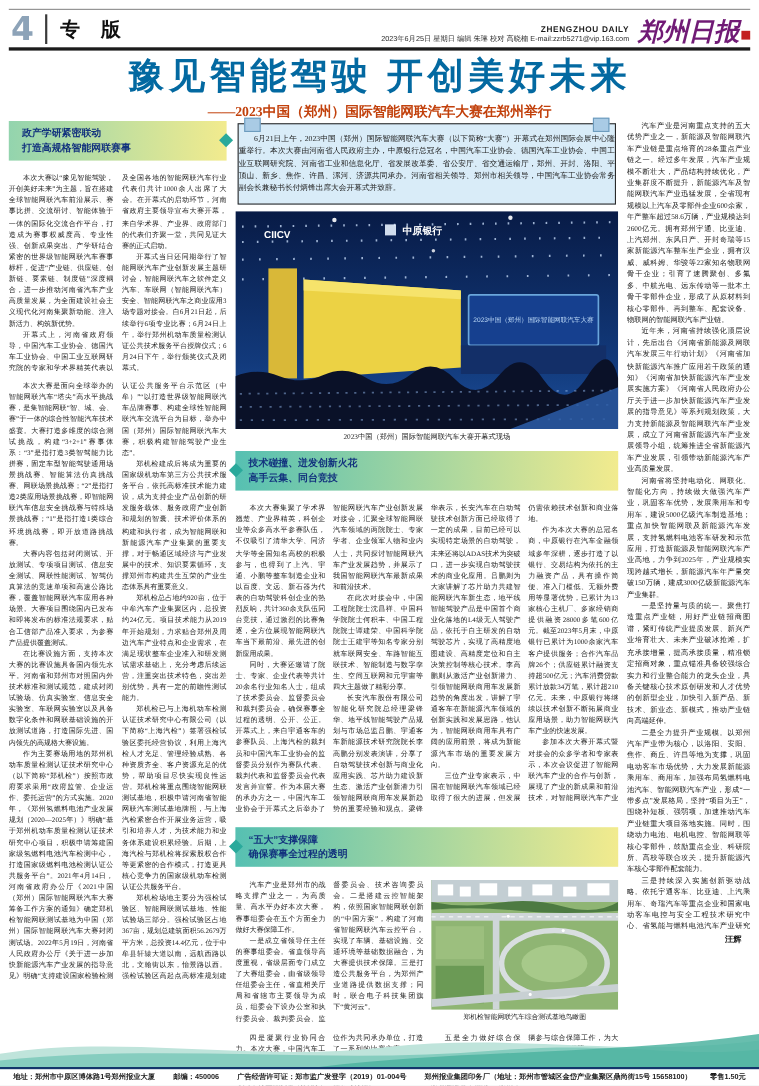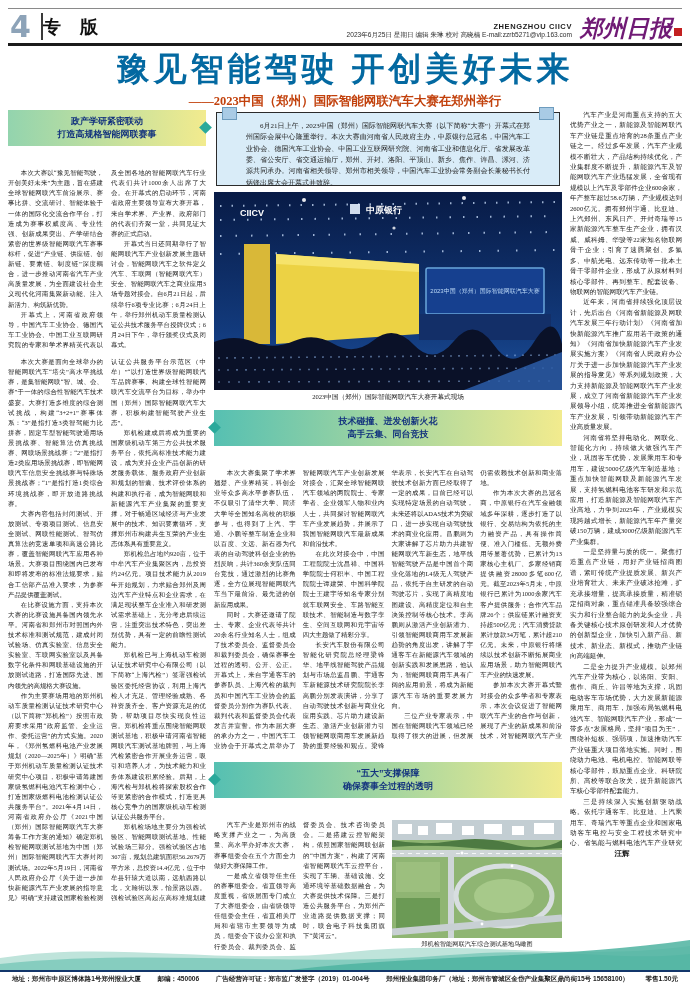--- a/index.html
+++ b/index.html
@@ -5,91 +5,91 @@
   *{margin:0;padding:0;box-sizing:border-box}
   html,body{background:#dfe3e6}
   .page{width:690px;height:987px;margin:0 auto;background:#ffffff;position:relative;overflow:hidden;
         font-family:"Liberation Serif",serif;color:#1a1a1a}
 
   
   .hdr{position:absolute;top:8px;left:8px;right:8px;height:38px;border-top:1px solid #8a8a8a;
        border-bottom:3px solid #1b1b1b;display:flex;justify-content:space-between;align-items:flex-end;padding:3px 0 3px}
   .hdr-left{display:flex;align-items:center}
   .pagenum{font:700 30px/0.9 "DejaVu Sans",sans-serif;color:#8da3b8;padding:0 10px 0 2px;border-right:2px solid #3a3a3a}
-  .secname{font:700 18px "Liberation Sans",sans-serif;letter-spacing:7px;padding-left:0;color:#0f0f0f}
+  .secname{font:700 18px "Liberation Sans",sans-serif;letter-spacing:7px;padding-left:12px;color:#0f0f0f}
   .hdr-right{display:flex;align-items:flex-end;gap:8px}
   .meta{text-align:right;line-height:1.5}
   .masthead-en{font:700 7.5px "Liberation Sans",sans-serif;letter-spacing:.6px;color:#1c1c1c}
   .dateline{font:400 6.6px "Liberation Sans",sans-serif;color:#2e2e2e}
   .logo-cn{font:italic 700 23px/0.9 "Liberation Serif",serif;color:#701a75;white-space:nowrap}
   .seal{width:8px;height:8px;background:#c32020;display:inline-block;margin-left:2px}
 
   
   .headline{position:absolute;top:52px;left:0;right:0;text-align:center}
   .headline h1{font:900 33px/1.05 "Liberation Sans",sans-serif;letter-spacing:4px;color:#0369a1}
   .headline .sub{font:700 12.5px "Liberation Serif",serif;margin-top:6px;color:#c2410c}
 
   
   .content{position:absolute;top:110px;left:8px;right:8px;bottom:54px;display:flex;gap:8px}
   .col-left{width:198px;flex:none}
   .col-mid{width:348px;flex:none}
   .col-right{flex:1;min-width:0}
 
   .sec-head{position:relative;background:linear-gradient(90deg,#93d4ae,#f2eb8e);color:#13337e;
-            font:700 9px/1.45 "Liberation Sans",sans-serif;text-align:center;padding:5px 12px;margin-bottom:22px}
+            font:700 9px/1.45 "Liberation Sans",sans-serif;padding:5px 12px;margin-bottom:12px}
   .sec-head.teal{background:linear-gradient(90deg,#56c0b2,#f2eb8e)}
   .chev{position:absolute;width:9px;height:9px;background:#2aa99b;transform:rotate(45deg);top:50%;margin-top:-5px}
   .chev.l{left:-4px}.chev.r{right:-4px}
 
   .para{font-size:6.4px;line-height:1.58;text-align:justify;text-indent:2em;color:#222}
   .body2{column-count:2;column-gap:8px;overflow:hidden}
   .body4{column-count:4;column-gap:7px;overflow:hidden}
   .ha{height:182px;margin-bottom:7px}
   .hb{height:553px}
   .hd{height:286px;margin-bottom:8px}
   .heb{height:52px;margin-top:5px}
 
   
-  .lede-box{position:relative;border:1.5px solid #2b2b2b;background:#d9ecf8;height:74px;padding:8px 29px;margin:2px 2px 6px}
+  .lede-box{position:relative;border:1.5px solid #2b2b2b;background:#d9ecf8;height:74px;padding:8px 0;margin:2px 2px 6px}
   .lede-box .para{font-size:7px;line-height:1.62}
   .tab{position:absolute;top:-6px;width:15px;height:13px;background:#a9cbe5;border:1px solid #6d9cbe}
   .tab.l{left:5px}.tab.r{right:5px}
 
   figure{margin:0}
   .figcap{font-size:6.6px;text-align:center;color:#222;margin:3px 0 8px}
   .photo{display:block;width:100%}
 
   .sec-e{display:flex;gap:7px}
   .e-text{width:171px;flex:none;column-count:2;column-gap:7px;height:134px;overflow:hidden}
   .e-photo{flex:1;min-width:0}
   .e-photo .figcap{margin:2px 0 0;font-size:6.2px}
 
   .body1{height:736px;overflow:hidden}
   .col-right .para{font-size:6.6px}
-  .byline{text-align:center;font:700 7.5px "Liberation Serif",serif;padding-right:8px;margin-top:3px;color:#111}
+  .byline{text-align:right;font:700 7.5px "Liberation Serif",serif;padding-right:8px;margin-top:3px;color:#111}
 
   
   .wave{position:absolute;left:0;right:0;bottom:17px;height:38px}
   .pfoot{position:absolute;left:0;right:0;bottom:0;height:17px;border-top:2px solid #13366b;
          display:flex;align-items:center;justify-content:space-between;padding:0 12px;
          font:700 6.6px "Liberation Sans",sans-serif;color:#1c1c1c;background:#fff}
 </style>
 </head>
 <body>
 
 <div class="page">
 
   <div class="hdr">
     <div class="hdr-left">
       <div class="pagenum">4</div>
       <div class="secname">专 版</div>
     </div>
     <div class="hdr-right">
       <div class="meta">
-        <div class="masthead-en">ZHENGZHOU CIICV</div>
+        <div class="masthead-en">ZHENGZHOU DAILY</div>
         <div class="dateline">2023年6月25日 星期日  编辑 朱琳  校对 高晓楠  E-mail:zzrb5271@vip.163.com</div>
       </div>
       <div class="logo-cn"><span>郑州日报</span><span class="seal"></span></div>
     </div>
   </div>
 
   <div class="headline">
     <h1>豫见智能驾驶 开创美好未来</h1>
     <div class="sub">——2023中国（郑州）国际智能网联汽车大赛在郑州举行</div>
   </div>

